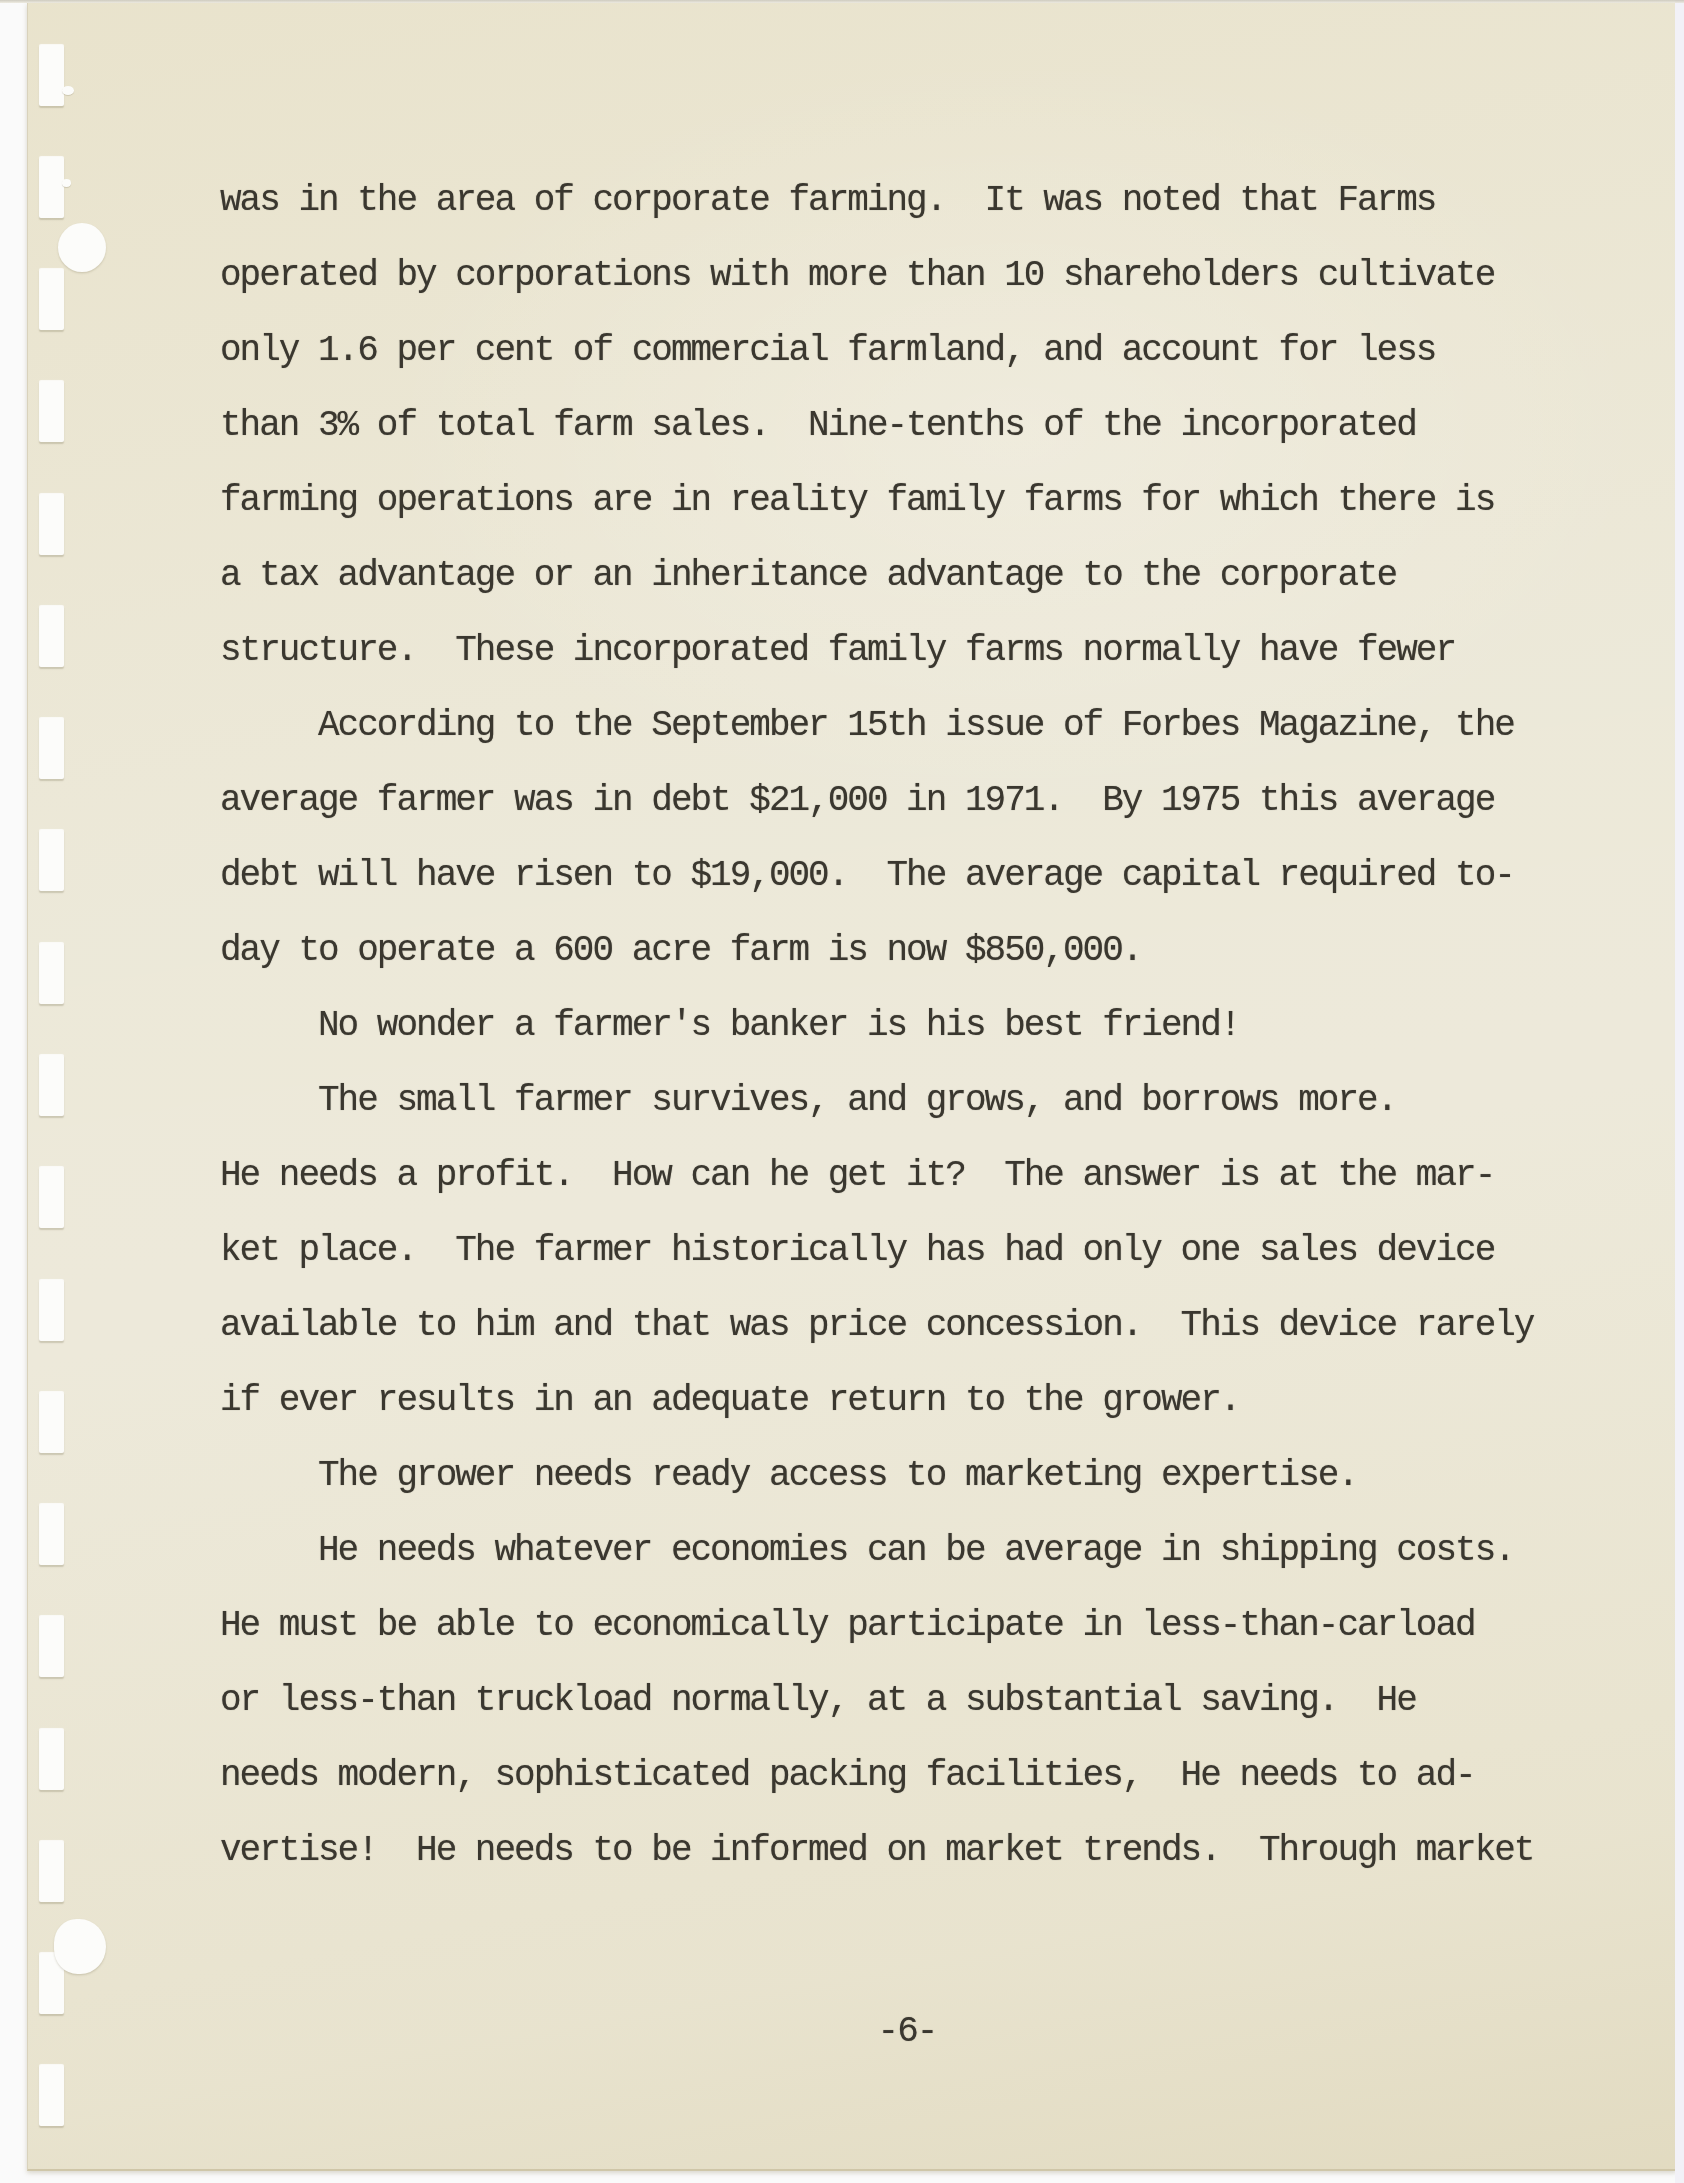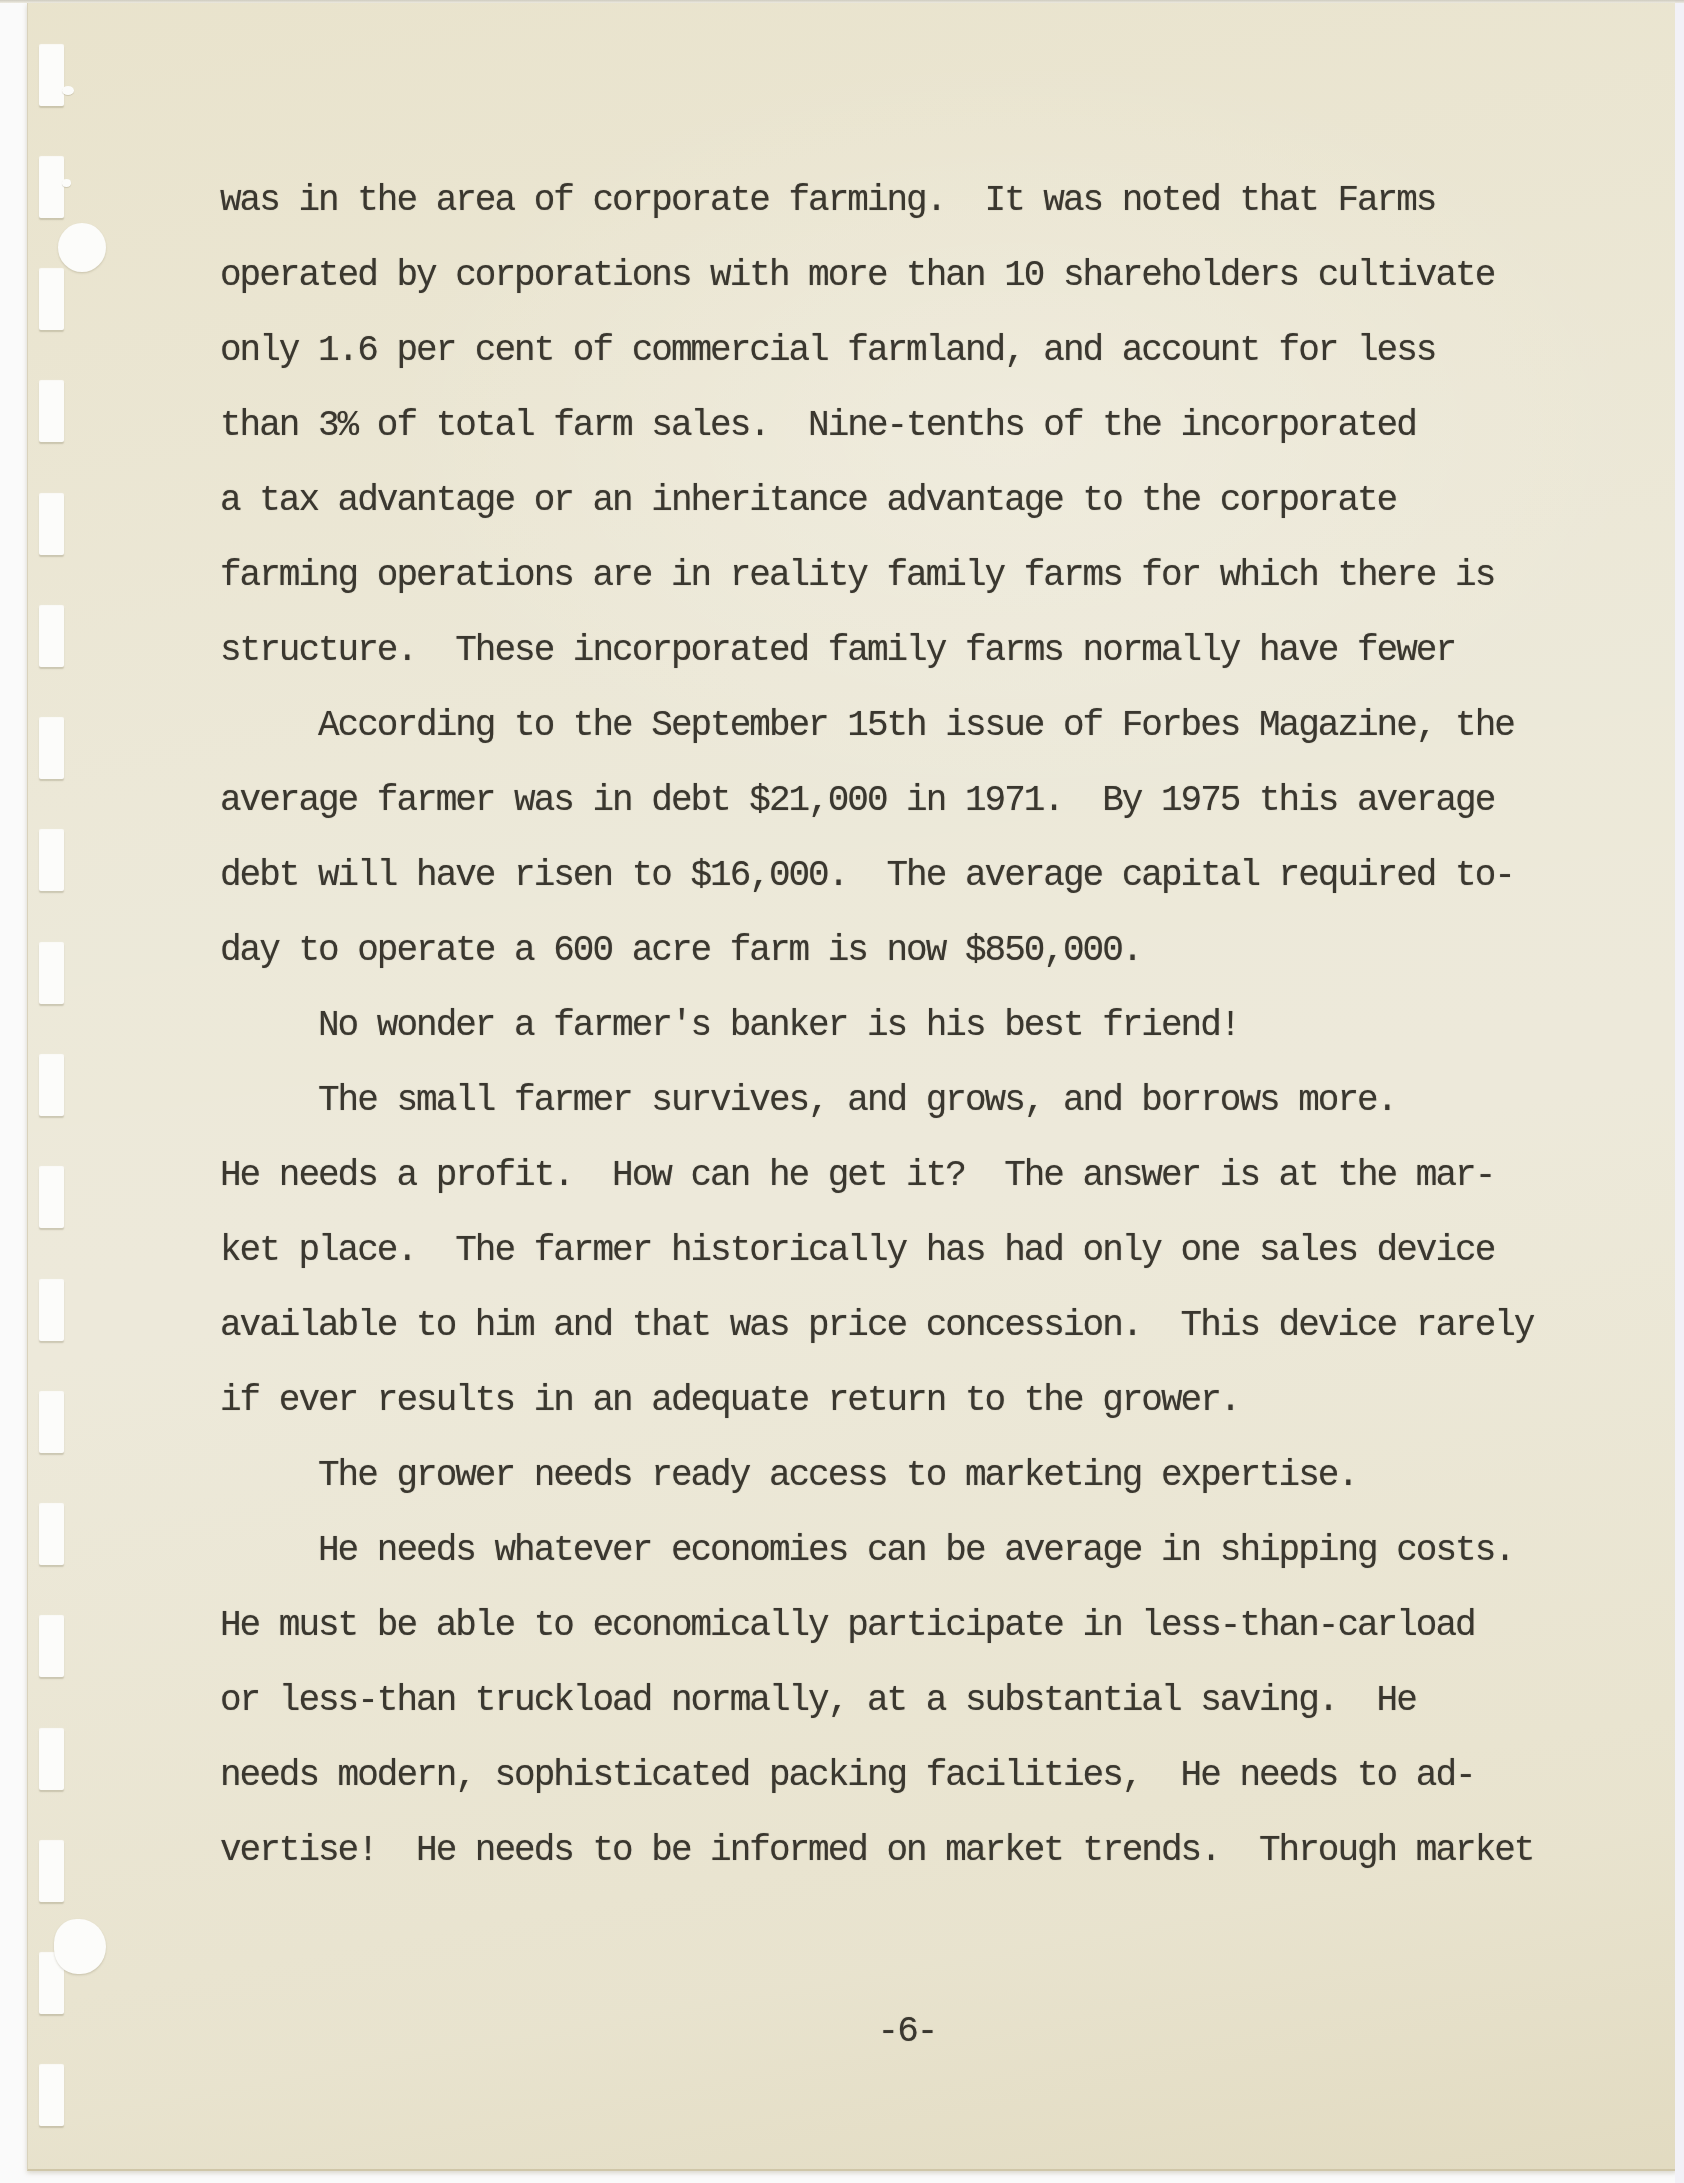--- a/index.html
+++ b/index.html
@@ -102,26 +102,26 @@
     <div class="punch-circle c1"></div>
     <div class="punch-circle c2"></div>
     <div class="nub n1"></div>
     <div class="nub n2"></div>
 
     <div class="text-block">
       <div class="line">was in the area of corporate farming.  It was noted that Farms</div>
       <div class="line">operated by corporations with more than 10 shareholders cultivate</div>
       <div class="line">only 1.6 per cent of commercial farmland, and account for less</div>
       <div class="line">than 3% of total farm sales.  Nine-tenths of the incorporated</div>
+      <div class="line">farming operations are in reality family farms for which there is</div>
       <div class="line">a tax advantage or an inheritance advantage to the corporate</div>
-      <div class="line">farming operations are in reality family farms for which there is</div>
       <div class="line">structure.  These incorporated family farms normally have fewer</div>
       <div class="line">     According to the September 15th issue of Forbes Magazine, the</div>
       <div class="line">average farmer was in debt $21,000 in 1971.  By 1975 this average</div>
-      <div class="line">debt will have risen to $16,000.  The average capital required to-</div>
+      <div class="line">debt will have risen to $19,000.  The average capital required to-</div>
       <div class="line">day to operate a 600 acre farm is now $850,000.</div>
       <div class="line">     No wonder a farmer's banker is his best friend!</div>
       <div class="line">     The small farmer survives, and grows, and borrows more.</div>
       <div class="line">He needs a profit.  How can he get it?  The answer is at the mar-</div>
       <div class="line">ket place.  The farmer historically has had only one sales device</div>
       <div class="line">available to him and that was price concession.  This device rarely</div>
       <div class="line">if ever results in an adequate return to the grower.</div>
       <div class="line">     The grower needs ready access to marketing expertise.</div>
       <div class="line">     He needs whatever economies can be average in shipping costs.</div>
       <div class="line">He must be able to economically participate in less-than-carload</div>

